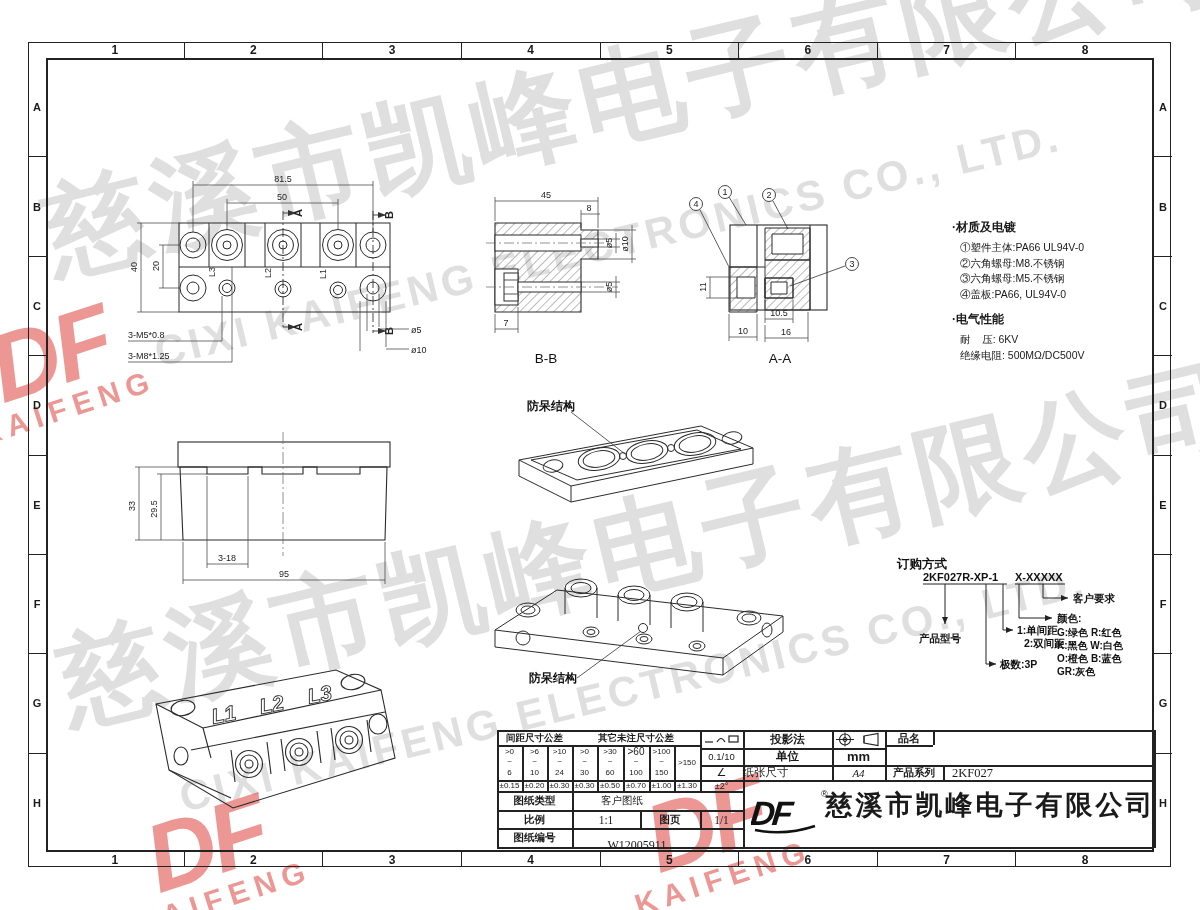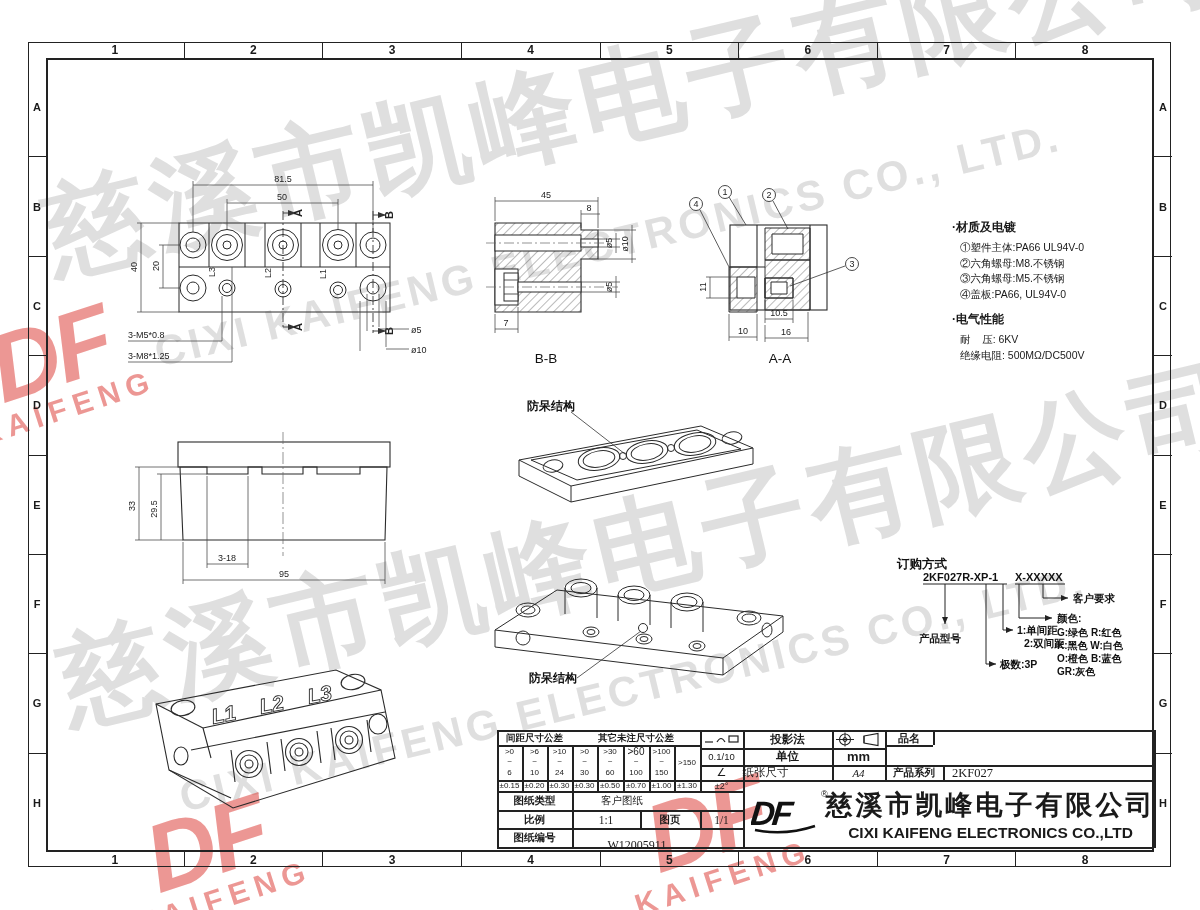--- a/index.html
+++ b/index.html
@@ -592,16 +592,15 @@
     <div class="cell serif" style="left:75px;top:99px;width:130px;height:32px;font-size:12px">W12005911</div>
 
     <div class="abs" style="left:254px;top:62px;width:70px;height:44px">
       <svg width="70" height="44" viewBox="0 0 70 44">
         <text x="2" y="33" font-size="34" font-weight="900" font-style="italic" fill="#111" transform="skewX(-6)" letter-spacing="-3">DF</text>
         <path d="M4,38 Q34,44 64,34" fill="none" stroke="#111" stroke-width="2.5"></path>
       </svg>
     </div>
     <div class="txt" style="left:324px;top:60px;font-size:9px">®</div>
     <div class="cell" style="left:330px;top:58px;width:327px;height:34px;font-size:27px;font-weight:700;letter-spacing:3px">慈溪市凯峰电子有限公司</div>
-    <div class="cell" style="left:330px;top:92px;width:327px;height:22px;font-size:15.5px;font-weight:700">CIXI KAIFENG ELECTRONICS CO.,LTD</div>
   </div>
 
 </div>
 
 </body></html>

